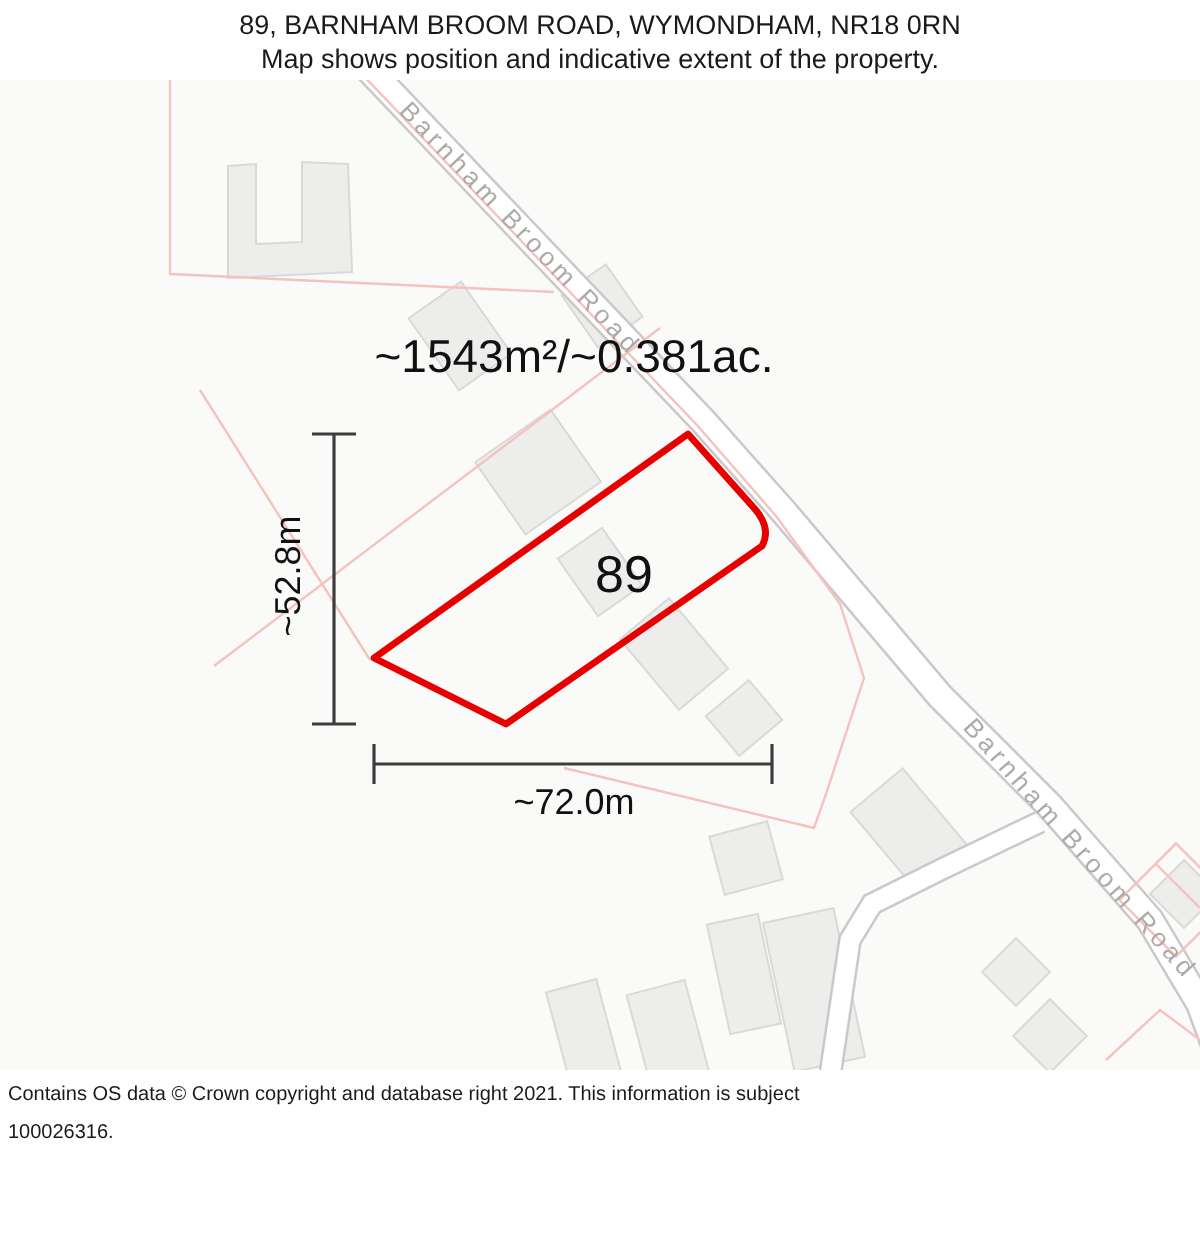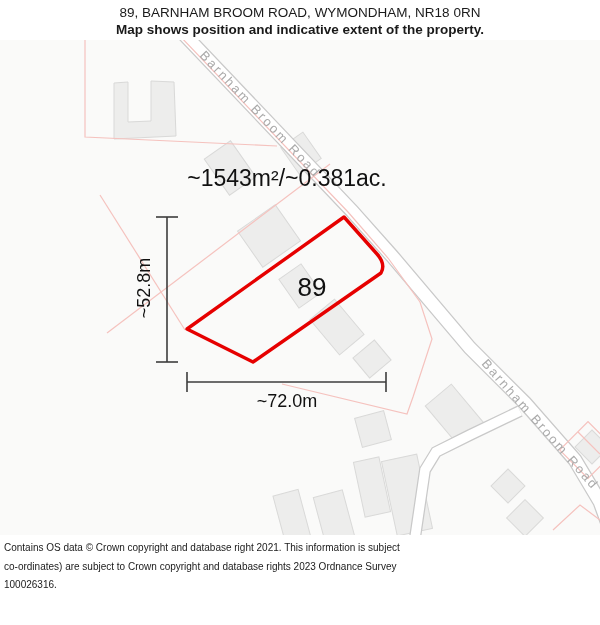--- a/index.html
+++ b/index.html
@@ -4,21 +4,21 @@
 <style>
   html,body{margin:0;padding:0;}
   body{
     width:600px;height:625px;position:relative;background:#ffffff;
     font-family:"Liberation Sans",sans-serif;color:#1a1a1a;overflow:hidden;
   }
   .header{
     position:absolute;top:0;left:0;width:600px;height:40px;text-align:center;background:#ffffff;
   }
   .header .title{font-size:13.5px;line-height:17px;padding-top:4px;white-space:nowrap;}
-  .header .subtitle{font-size:13.5px;line-height:17px;white-space:nowrap;font-weight:bold;}
+  .header .subtitle{font-size:13.5px;line-height:17px;white-space:nowrap;}
   .map-wrap{
     position:absolute;top:40px;left:0;width:600px;height:495px;background:#fafaf9;overflow:hidden;
   }
   .map-wrap svg{display:block;}
   .footer{
     position:absolute;top:539px;left:4px;width:596px;background:#ffffff;
   }
   .footer div{font-size:10px;line-height:18.5px;white-space:nowrap;}
   text{font-family:"Liberation Sans",sans-serif;}
 </style>
@@ -86,15 +86,14 @@
 
   <text x="287" y="146" text-anchor="middle" font-size="23" fill="#111111">~1543m²/~0.381ac.</text>
   <text x="312" y="256" text-anchor="middle" font-size="26" fill="#111111">89</text>
   <text x="287" y="367" text-anchor="middle" font-size="18" fill="#111111">~72.0m</text>
   <text transform="translate(150,248) rotate(-90)" text-anchor="middle" font-size="18" fill="#111111">~52.8m</text>
 </svg>
 </div>
 
 <div class="footer">
   <div>Contains OS data © Crown copyright and database right 2021. This information is subject</div>
-  <div>co-ordinates) are subject to Crown copyright and database rights 2023 Ordnance Survey</div>
   <div>100026316.</div>
 </div>
 
 </body></html>

